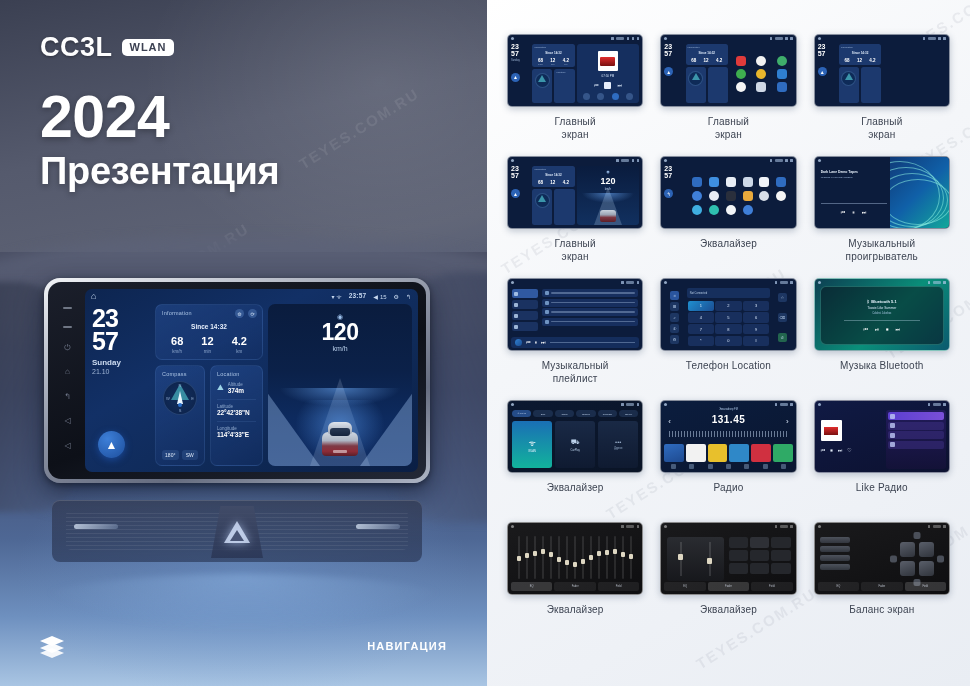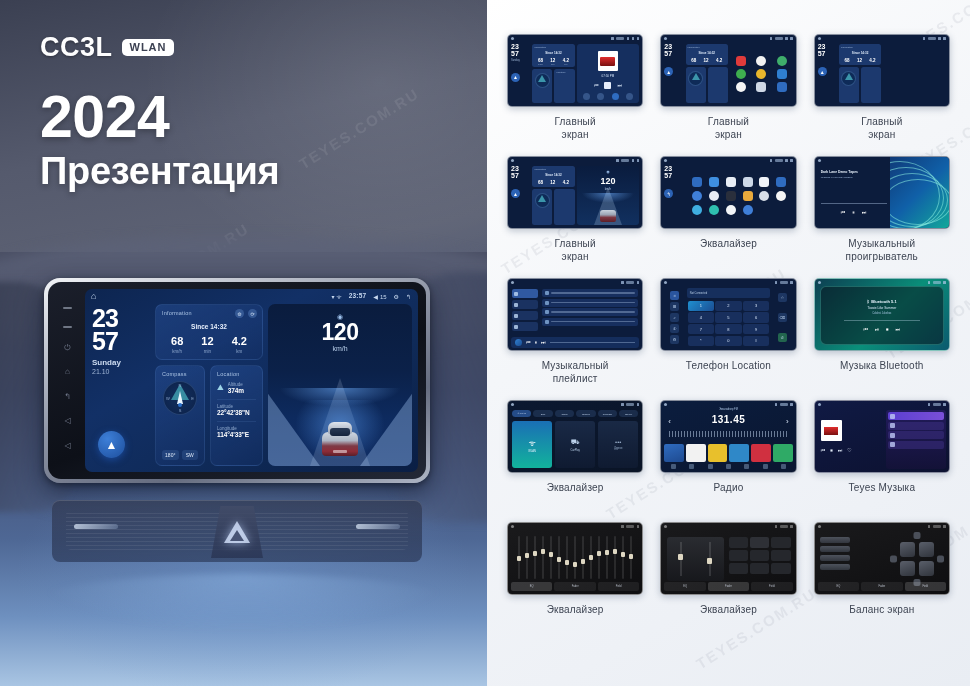--- a/index.html
+++ b/index.html
@@ -584,20 +584,28 @@
         <div class="vent-grill"></div>
         <div class="vent-slot vs-l"></div>
         <div class="vent-slot vs-r"></div>
         <div class="hazard">
           <div class="hz-tri"></div>
         </div>
       </div>
       <div class="console-glow"></div>
     </div>
 
+    <div class="hero-foot">
+      <div class="layers-ic">
+        <div class="lyr lyr1"></div>
+        <div class="lyr lyr2"></div>
+        <div class="lyr lyr3"></div>
+      </div>
+      <div class="nav-label">НАВИГАЦИЯ</div>
+    </div>
   </div>
 
   <div class="grid-panel">
     <div class="grid-wm gw1">TEYES.COM.RU</div>
     <div class="grid-wm gw2">TEYES.COM.RU</div>
     <div class="grid-wm gw3">TEYES.COM.RU</div>
     <div class="grid-wm gw4">TEYES.COM.RU</div>
     <div class="grid-wm gw5">TEYES.COM.RU</div>
     <div class="grid-wm gw6">TEYES.COM.RU</div>
     <div class="grid-wm gw7">TEYES.COM.RU</div>
@@ -1168,21 +1176,21 @@
                 </div>
               <div class="tr-row">
                   <i></i>
                 </div>
               <div class="tr-row">
                   <i></i>
                 </div>
             </div>
           </div>
         </div>
-        <div class="thumb-label">Teyes Музыка</div>
+        <div class="thumb-label">Like Радио</div>
       </div>
 
       <div class="cell">
         <div class="thumb" style="background:linear-gradient(160deg,#1a1a1c,#0e0e10)">
           <div class="t-bar">
               <div class="tb-dot" style="background:rgba(200,200,200,0.6)"></div>
               <div class="tb-right">
                 <div class="tb-s" style="background:rgba(190,190,190,0.5)"></div>
                 <div class="tb-t" style="background:rgba(190,190,190,0.4)"></div>
                 <div class="tb-s" style="background:rgba(190,190,190,0.5)"></div>

